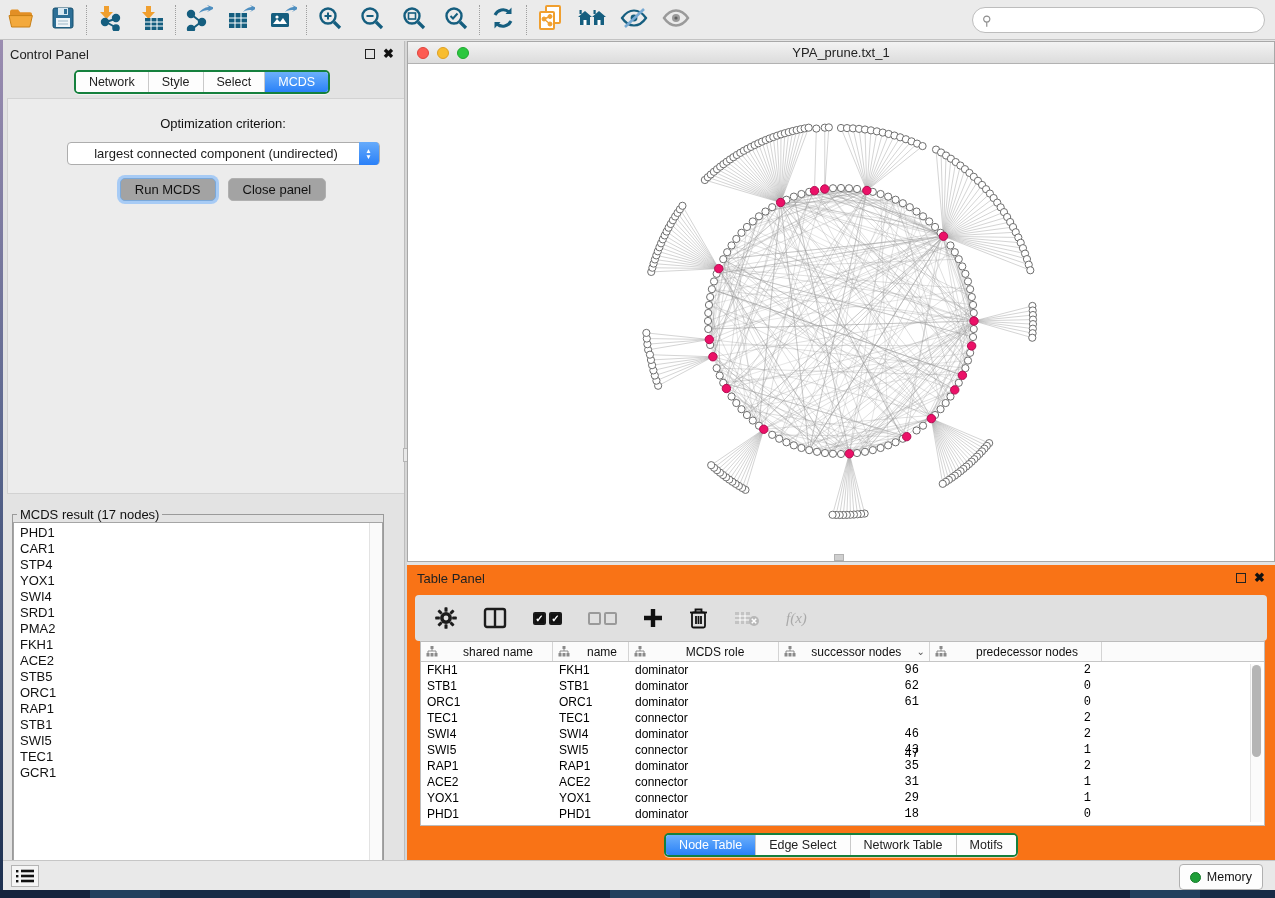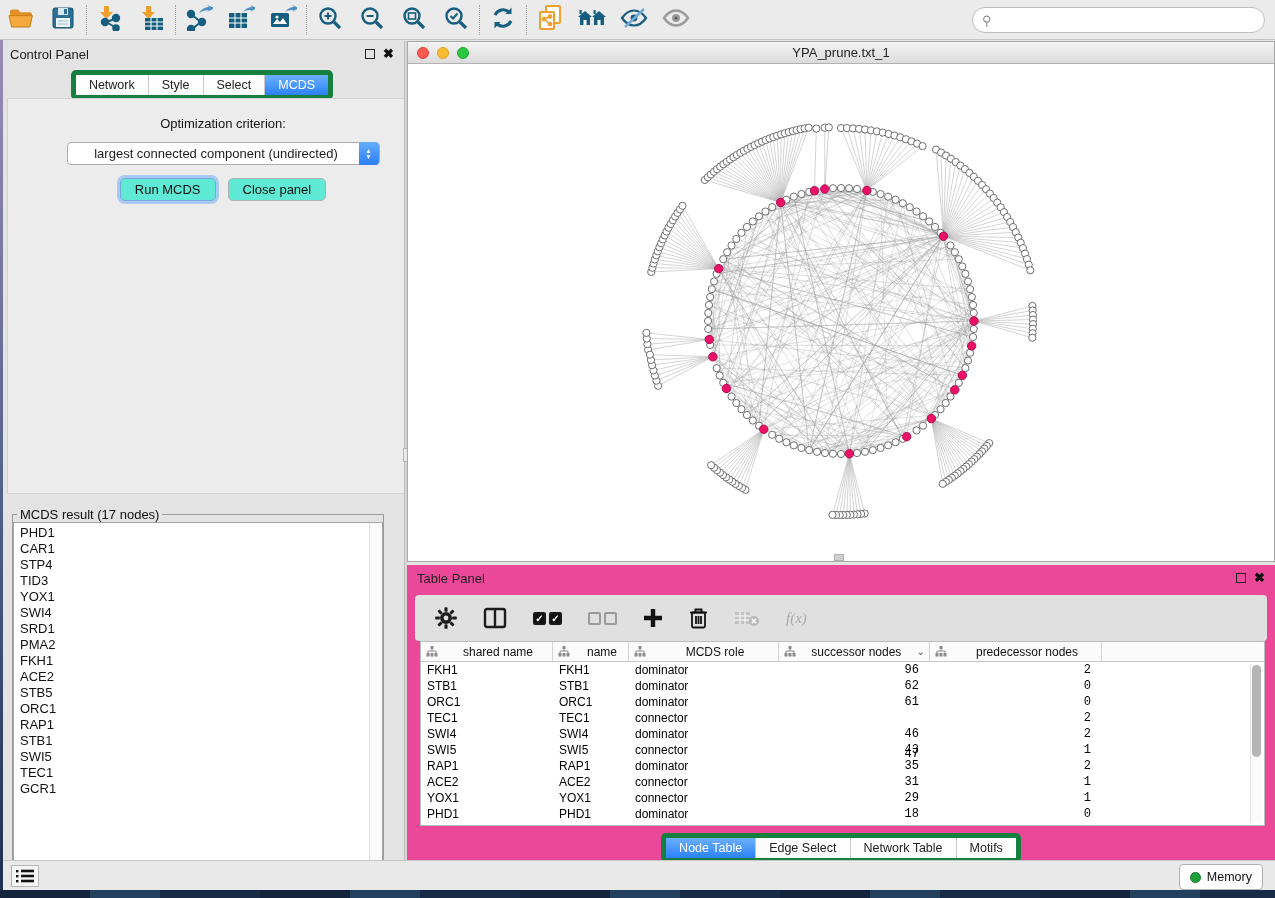--- a/index.html
+++ b/index.html
@@ -20,38 +20,38 @@
      border:1px solid #bdbdbd; border-radius:13px; display:flex; align-items:center; padding-left:9px; }
   .search-wrap .mag { color:#8e8e8e; font-size:13px; }
   .search-wrap input { border:none; outline:none; flex:1; font-size:12px; background:transparent; padding:0 8px 0 5px; }
 
   
   .control-panel { position:absolute; left:0; top:41px; width:404px; height:819px; background:#e3e3e3; }
   .cp-header { height:26px; display:flex; align-items:center; padding:0 10px; font-size:13px; color:#222; }
   .panel-btns { margin-left:auto; display:flex; gap:8px; align-items:center; }
   .float-box { width:10px; height:10px; border:1.5px solid #222; display:inline-block; }
   .close-x { font-size:13px; font-weight:bold; color:#111; line-height:10px; }
-  .seg { display:inline-flex; background:#fff; border:5px solid #15803d; border-radius:5px; overflow:hidden;
+  .seg { display:inline-flex; background:#fff; border:2px solid #15803d; border-radius:5px; overflow:hidden;
      box-shadow:0 1px 0 rgba(255,255,255,.6); }
   .seg > div { padding:3px 13px; font-size:12.5px; color:#222; border-right:1px solid #c9c9c9; background:#fdfdfd; }
   .seg > div:last-child { border-right:none; }
   .seg > div.sel { background:linear-gradient(#6cb0fb,#2a81f8); color:#fff; }
   .cp-tabs { text-align:center; margin-top:3px; }
   .cp-body { position:absolute; left:7px; top:57px; width:432px; height:396px; background:#ececec;
      border:1px solid #d2d2d2; text-align:center; }
   .opt-label { margin-top:17px; font-size:13px; color:#111; }
   .dropdown { margin:11px auto 0; width:313px; height:23px; background:#fff; border:1px solid #adadad;
      border-radius:4px; display:flex; align-items:center; position:relative; }
   .dropdown .dd-text { flex:1; text-align:center; font-size:13px; padding-right:14px; }
   .dd-stepper { position:absolute; right:0; top:-1px; width:20px; height:23px; border-radius:0 4px 4px 0;
      background:linear-gradient(#66abfb,#2a80f8); display:flex; flex-direction:column; align-items:center;
      justify-content:center; color:#fff; }
   .dd-stepper span { font-size:6.5px; line-height:5.5px; }
   .cp-buttons { margin-top:13px; display:flex; justify-content:center; gap:12px; }
-  .btn { background:#5eead4; border:1px solid #b0b0b0; border-radius:5px; font-size:13px; padding:3px 14px; color:#111; }
+  .btn { background:#a3a3a3; border:1px solid #b0b0b0; border-radius:5px; font-size:13px; padding:3px 14px; color:#111; }
   .btn.focus { box-shadow:0 0 0 3px #a7cbf5; border-color:#7aa8d9; }
   fieldset.mcds { position:absolute; left:12px; top:466px; width:372px; height:372px; border:1px solid #9a9a9a; background:#e3e3e3; }
   fieldset.mcds legend { font-size:13px; color:#111; padding:0 3px; margin-left:4px; }
   .mcds-list { position:relative; width:100%; height:352px; background:#fff; border:1px solid #a5a5a5;
      overflow:hidden; padding:2px 0 0 6px; }
   .mcds-item { font-size:13px; line-height:16px; color:#111; }
   .mcds-scroll { position:absolute; right:0; top:0; width:13px; height:100%; background:#fafafa; border-left:1px solid #e3e3e3; }
 
   .v-divider { position:absolute; left:404px; top:41px; width:3px; height:819px; background:#d6d6d6; border-left:1px solid #bdbdbd; }
   .v-grip { position:absolute; left:403px; top:448px; width:6px; height:14px; background:#e9e9e9; border:1px solid #b5b5b5; }
@@ -63,21 +63,21 @@
      position:relative; text-align:center; font-size:13px; color:#222; line-height:21px; }
   .lights { position:absolute; left:9px; top:5px; display:flex; gap:8px; }
   .light { width:12px; height:12px; border-radius:50%; }
   .light.red { background:#fd5b52; border:1px solid #e0443c; }
   .light.yellow { background:#f8bd2f; border:1px solid #dfa023; }
   .light.green { background:#2bc73f; border:1px solid #1fa82f; }
   .net-canvas { position:relative; width:866px; height:497px; background:#fff; }
   .net-grip { position:absolute; left:427px; top:513px; width:10px; height:7px; background:#cfcfcf; border:1px solid #b2b2b2; }
 
   
-  .table-panel { position:absolute; left:0; top:524px; width:868px; height:295px; background:#ec4899; }
+  .table-panel { position:absolute; left:0; top:524px; width:868px; height:295px; background:#f97316; }
   .tp-toolbar { margin:4px 8px 0 8px; height:46px; background:#e0e0e0; border-radius:4px;
      display:flex; align-items:center; gap:26px; padding-left:20px; }
   .tpi { display:flex; align-items:center; }
   .cbpair { display:flex; gap:3px; }
   .cb { width:13px; height:13px; border:2px solid #1a1a1a; border-radius:2px; font-size:10px; line-height:10px;
      text-align:center; color:#fff; font-weight:bold; }
   .cb.checked { background:#111; }
   .cb.empty { border-color:#9a9a9a; }
   .fx { font-family:"Liberation Serif", serif; font-style:italic; font-size:15px; color:#a9a9a9; }
   .tp-table { position:absolute; left:13px; top:76px; width:845px; height:185px; background:#fff; border:1px solid #bcbcbc; }
@@ -285,21 +285,20 @@
         <button class="btn">Close panel</button>
       </div>
     </div>
     <fieldset class="mcds">
       <legend>MCDS result (17 nodes)</legend>
       <div class="mcds-list">
         <div class="mcds-scroll"></div>
       <div class="mcds-item">PHD1</div>
           <div class="mcds-item">CAR1</div>
           <div class="mcds-item">STP4</div>
-          <div class="mcds-item">TID3</div>
           <div class="mcds-item">YOX1</div>
           <div class="mcds-item">SWI4</div>
           <div class="mcds-item">SRD1</div>
           <div class="mcds-item">PMA2</div>
           <div class="mcds-item">FKH1</div>
           <div class="mcds-item">ACE2</div>
           <div class="mcds-item">STB5</div>
           <div class="mcds-item">ORC1</div>
           <div class="mcds-item">RAP1</div>
           <div class="mcds-item">STB1</div>

